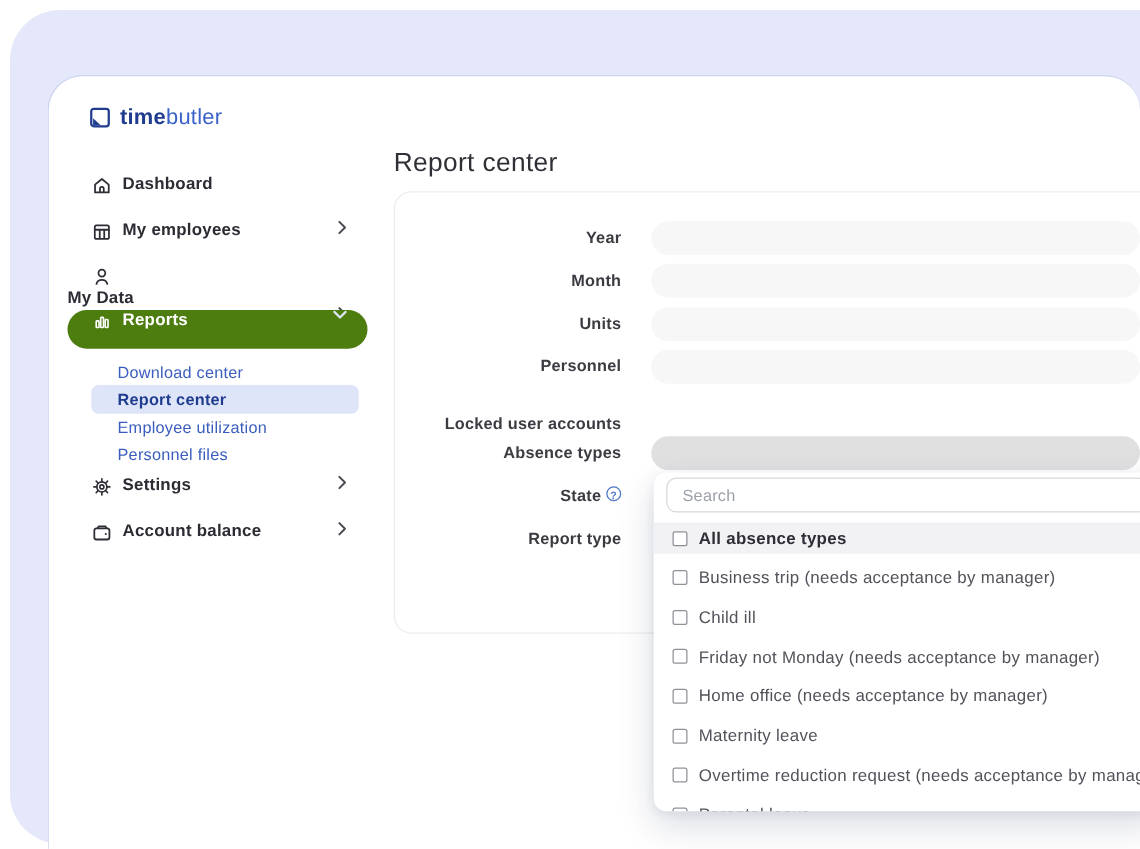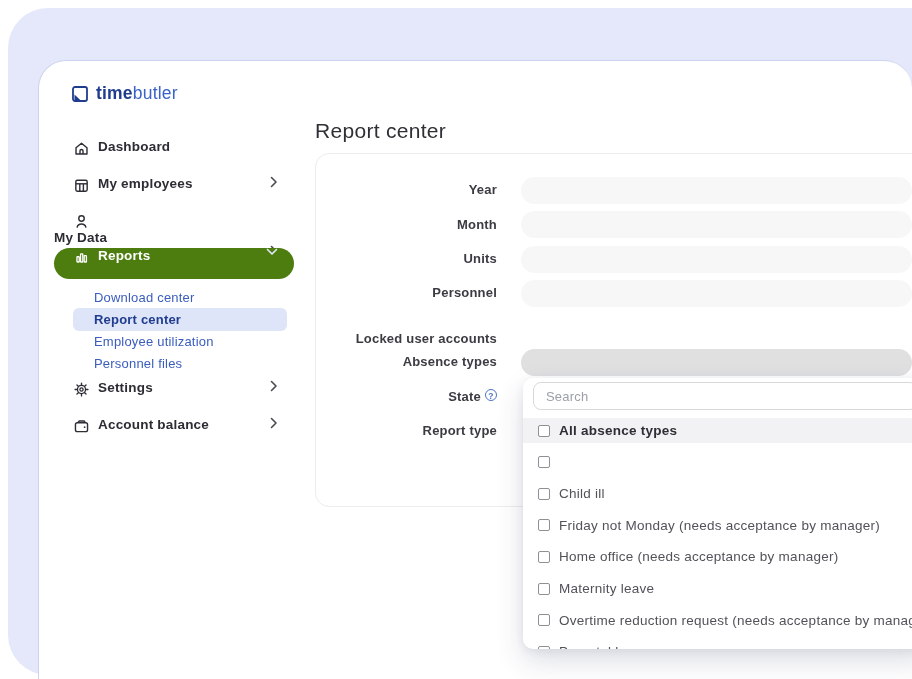--- a/index.html
+++ b/index.html
@@ -259,20 +259,21 @@
     <div class="search-wrap">
       <input class="search-input" type="text" placeholder="Search" style="">
     </div>
     <div class="option-list">
       <div class="option-row header-row">
         <span class="option-checkbox"></span>
         <span class="option-label">All absence types</span>
       </div>
       <div class="option-row">
         <span class="option-checkbox"></span>
+        <span class="option-label">Business trip (needs acceptance by manager)</span>
       </div>
       <div class="option-row">
         <span class="option-checkbox"></span>
         <span class="option-label">Child ill</span>
       </div>
       <div class="option-row">
         <span class="option-checkbox"></span>
         <span class="option-label">Friday not Monday (needs acceptance by manager)</span>
       </div>
       <div class="option-row">

